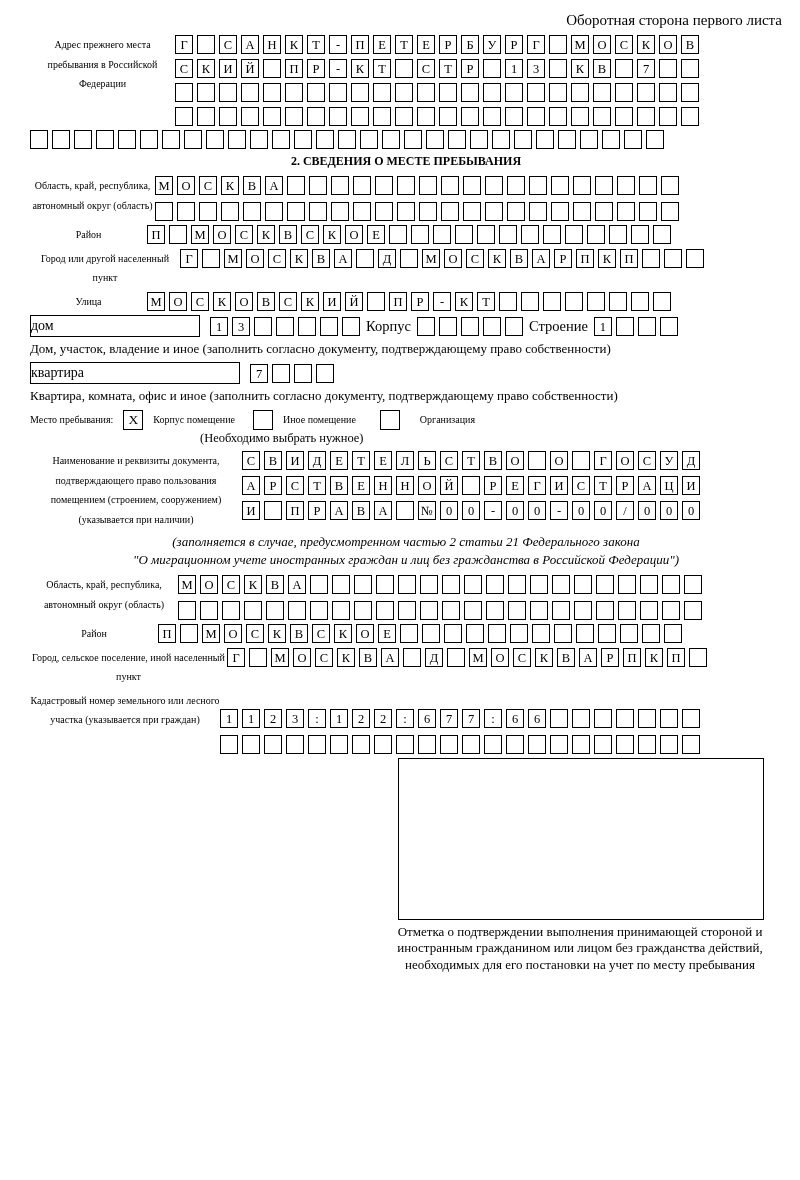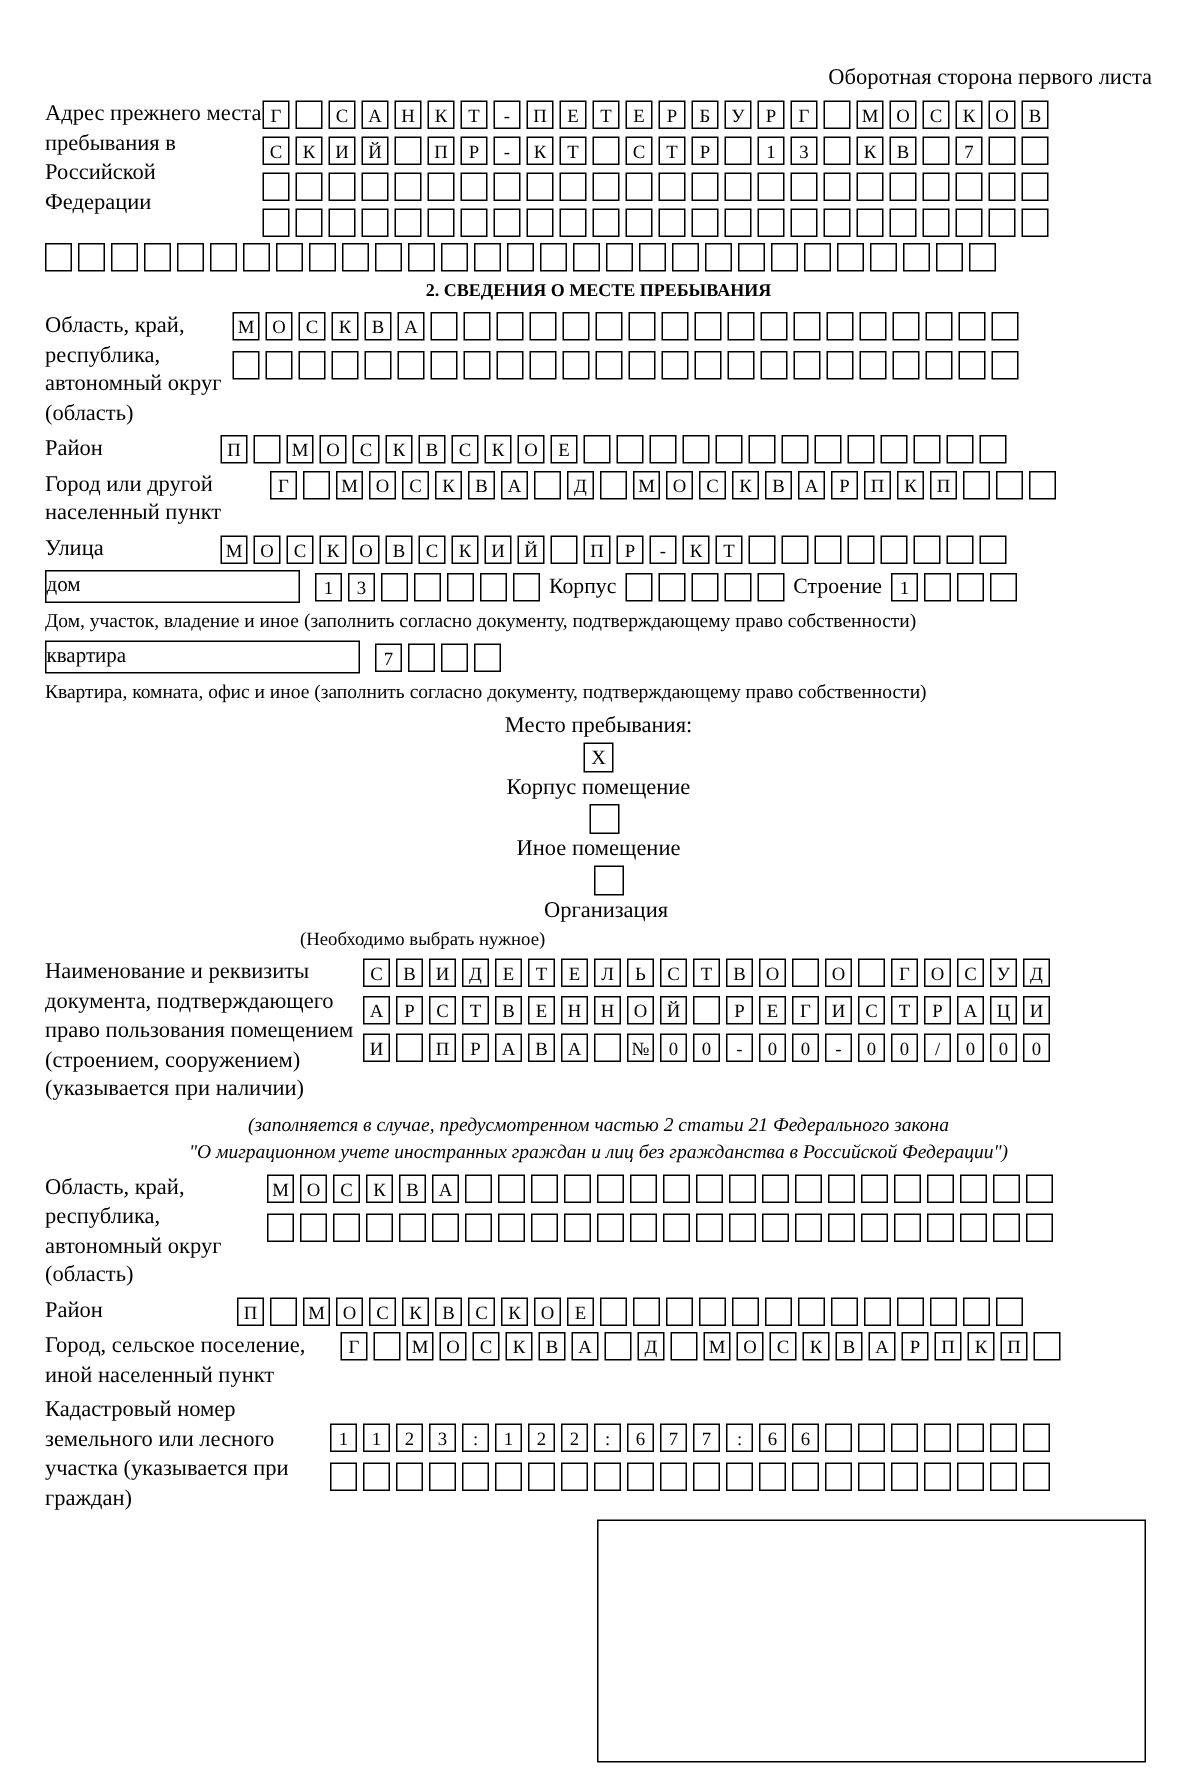--- a/index.html
+++ b/index.html
@@ -1,39 +1,39 @@
 <!DOCTYPE html>
 <html><head>
 <meta charset="utf-8">
 <style>
   * { box-sizing: border-box; margin: 0; padding: 0; }
   html,body { width:800px; height:1180px; background:#fff; color:#000;
     font-family:"Liberation Serif","DejaVu Serif",serif; overflow:hidden; }
-  .page { width:800px; height:952px; padding:12px 32px 0 30px;margin-top:32px; }
+  .page { width:800px; height:952px; padding:12px 18px 0 30px; }
 
   .hdr { text-align:right; font-size:15px; margin-bottom:6px; }
 
   .field { display:flex; margin-bottom:4px; }
-  .flabel { font-size:15px; line-height:19.5px; flex:0 0 auto; }
+  .flabel { font-size:10px; line-height:19.5px; flex:0 0 auto;text-align:center; }
   .rows { display:flex; flex-direction:column; gap:5px; }
   .cells { display:flex; gap:4px; }
   .cell { flex:0 0 18px; width:18px; height:19px; border:1.6px solid #000;
     font-size:12.5px; line-height:18px; text-align:center; }
 
   .caption { font-size:12.5px; text-align:center; margin:1px 0 4px; }
   .caption-left { font-size:13px; margin:1px 0 5px; }
   .sect-title { font-size:12px; font-weight:bold; text-align:center; margin:5px 0 7px; }
   .subnote { font-size:13px; text-align:center; line-height:18px;font-style:italic; }
 
   .longbox { border:1.6px solid #000; height:22px; line-height:20px;
     text-align:left; font-size:14px; flex:0 0 auto; }
   .inline-lbl { font-size:14.5px; line-height:22px; margin:0 6px; }
   .checkbox { flex:0 0 20px; width:20px; height:20px; border:1.6px solid #000;
     text-align:center; line-height:18px; font-size:13.5px; }
-  .cbrow { display:flex; align-items:center; gap:0; margin-top:4px;flex-direction:column; }
+  .cbrow { display:flex; align-items:center; gap:10px; margin-top:4px; }
   .cbrow .flabel { line-height:21px; }
 
   .stamp-box { margin-left:368px; width:366px; height:162px; border:1.8px solid #000; margin-top:4px; }
   .stamp-cap { margin-left:348px; width:404px; text-align:center; font-size:13px;
     line-height:16.5px; margin-top:4px; }
 </style>
 </head>
 <body>
 
 <div class="page">
@@ -624,14 +624,15 @@
           <span class="cell"></span>
           <span class="cell"></span>
           <span class="cell"></span>
           <span class="cell"></span>
           <span class="cell"></span>
         </div>
     </div>
   </div>
 
   <div class="stamp-box"></div>
+  <div class="stamp-cap">Отметка о подтверждении выполнения принимающей стороной и иностранным гражданином или лицом без гражданства действий, необходимых для его постановки на учет по месту пребывания</div>
 
 </div>
 
 </body></html>

